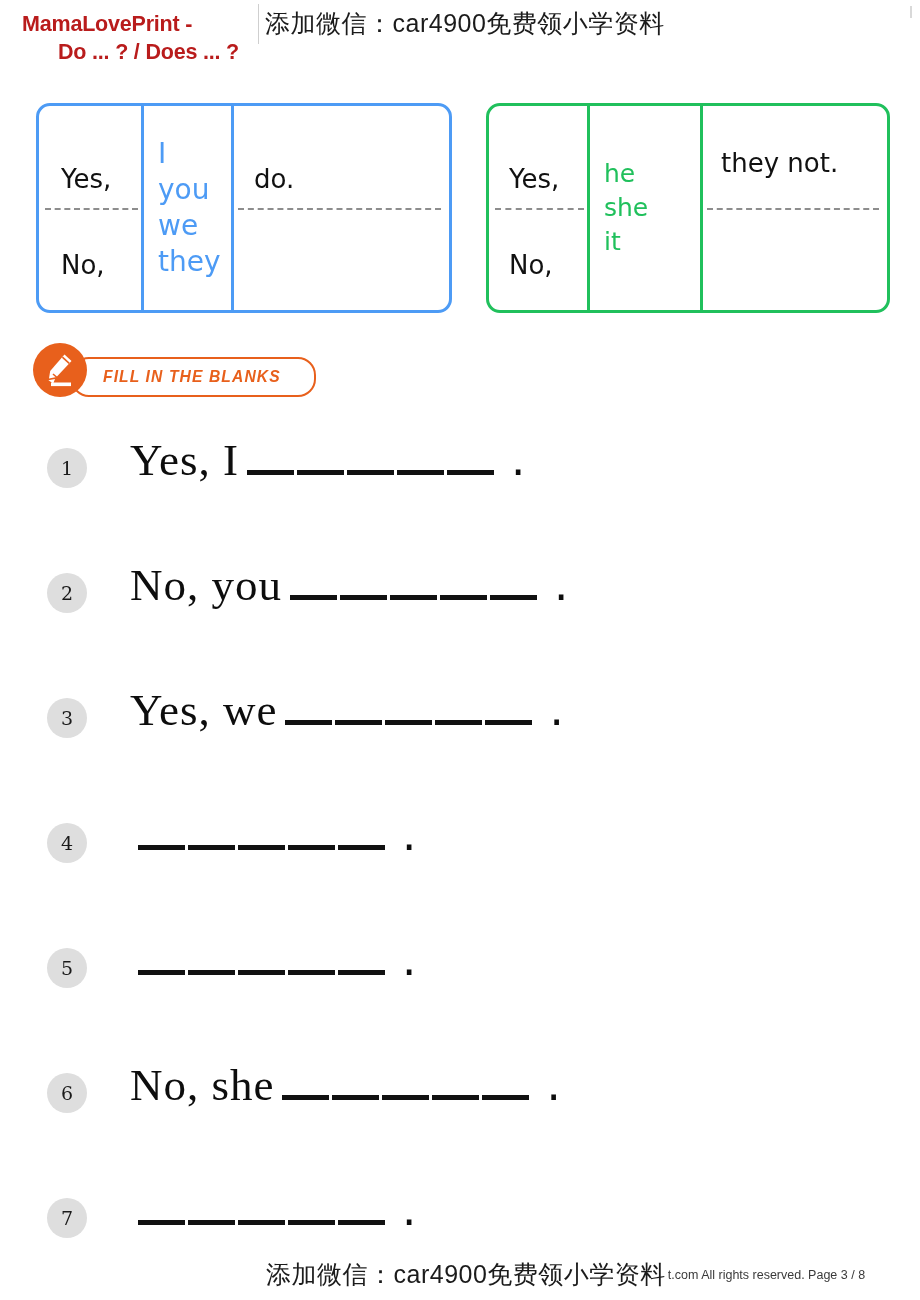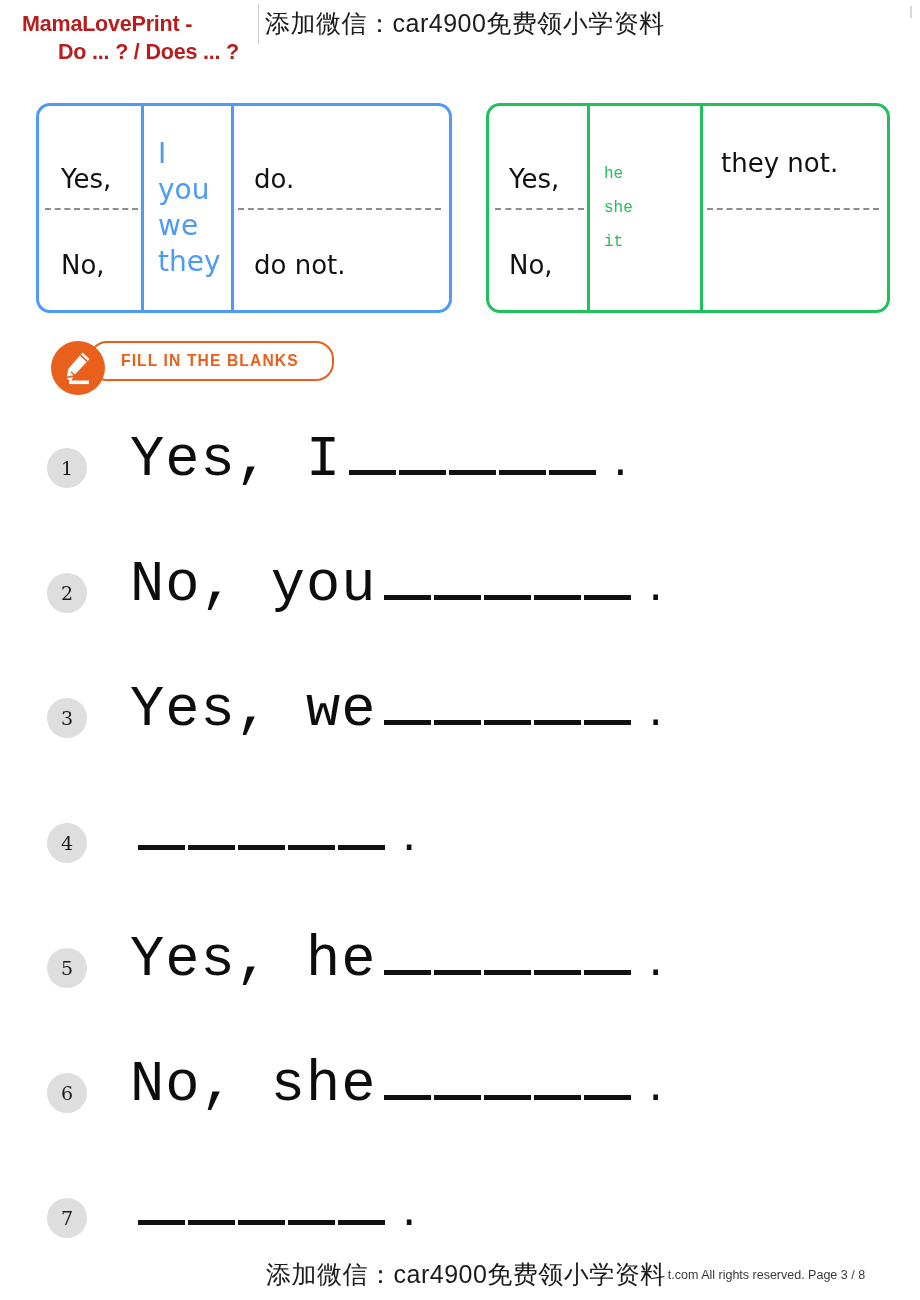--- a/index.html
+++ b/index.html
@@ -167,30 +167,31 @@
   .pron {
     font-family: "DejaVu Sans", sans-serif;
     font-size: 28px;
     line-height: 34px;
     font-weight: 500;
     white-space: nowrap;
   }
   .gtable.blue .pron { color: #4d9bf5; }
   .gtable.green .pron { color: #20c05c; }
   .gtable.green .pron-stack { padding-left: 16px; gap: 4px; }
-  .gtable.green .pron { font-size: 16px; line-height: 30px; font-family: Liberation Mono, monospace; }
+  .gtable.green .pron { font-size: 25px; line-height: 30px; }
 
   
   .badge-wrap {
     position: absolute;
-    left: 51px;
+    left: 33px;
     top: 341px;
     height: 56px;
     display: flex;
-    align-items: flex-start;
+    align-items: flex-end;
+    font-style: italic;
   }
   .badge-circle {
     position: relative;
     width: 54px;
     height: 54px;
     border-radius: 50%;
     background: #e8601c;
     z-index: 2;
     flex: 0 0 auto;
   }
@@ -252,22 +253,22 @@
   }
   .ex-text {
     position: absolute;
     left: 130px;
     top: 0;
     display: flex;
     align-items: baseline;
     white-space: nowrap;
   }
   .ex-lead {
-    font-family: Liberation Mono, monospace;
-    font-size: 57px;
+    font-family: Liberation Serif, serif;
+    font-size: 45px;
     line-height: 60px;
     color: #0d0d0d;
     letter-spacing: 1px;
   }
   .ex-blank {
     display: inline-block;
     width: 250px;
     margin: 0 14px 0 8px;
     border-bottom: 5px solid #111;
     position: relative;
@@ -356,23 +357,20 @@
           <span class="pron">I</span>
           <span class="pron">you</span>
           <span class="pron">we</span>
           <span class="pron">they</span>
         </div>
       </div>
       <div class="gt-col col-c">
         <div class="gt-dash"></div>
         <div class="gt-half top">
           <span class="cell-txt">do.</span>
-        </div>
-        <div class="gt-half bottom">
-          <span class="cell-txt">do not.</span>
         </div>
       </div>
     </div>
   </div>
 
   <div class="gtable green">
     <div class="gt-inner">
       <div class="gt-col col-a">
         <div class="gt-vline"></div>
         <div class="gt-dash"></div>
@@ -453,21 +451,20 @@
     <div class="ex-num">4</div>
     <div class="ex-text">
       <span class="ex-blank"></span>
       <span class="ex-period">.</span>
     </div>
   </div>
 
   <div class="ex-row">
     <div class="ex-num">5</div>
     <div class="ex-text">
-      <span class="ex-lead">Yes, he</span>
       <span class="ex-blank"></span>
       <span class="ex-period">.</span>
     </div>
   </div>
 
   <div class="ex-row">
     <div class="ex-num">6</div>
     <div class="ex-text">
       <span class="ex-lead">No, she</span>
       <span class="ex-blank"></span>

